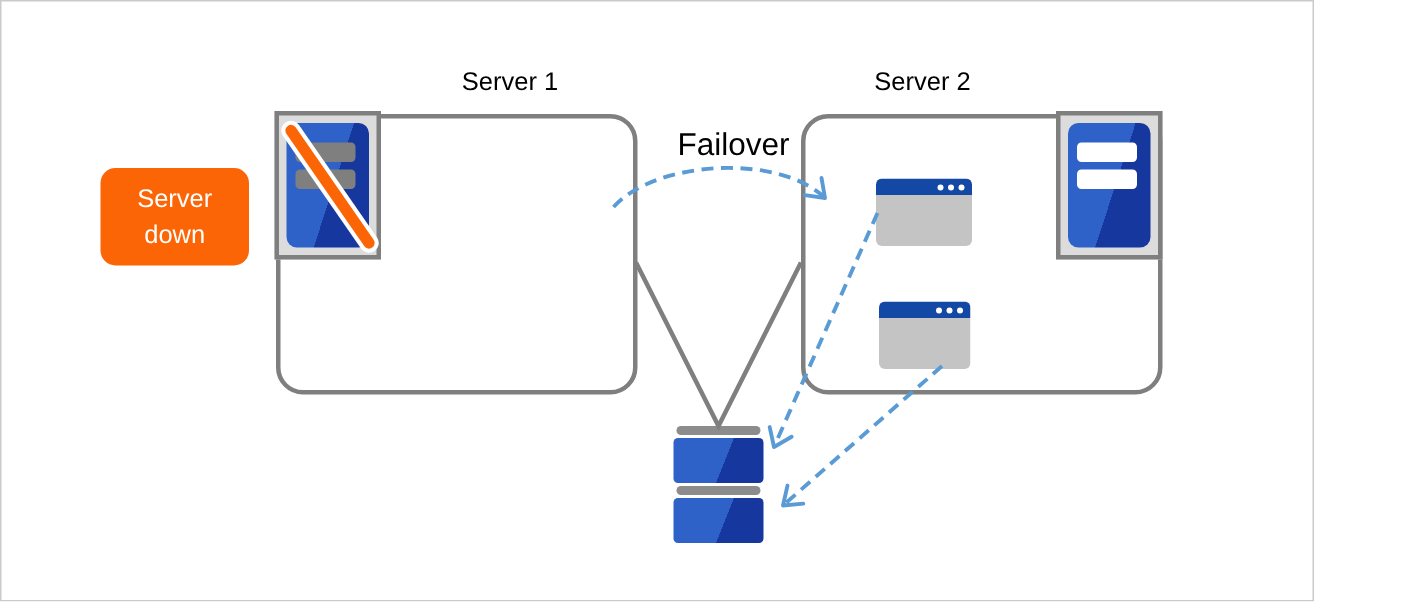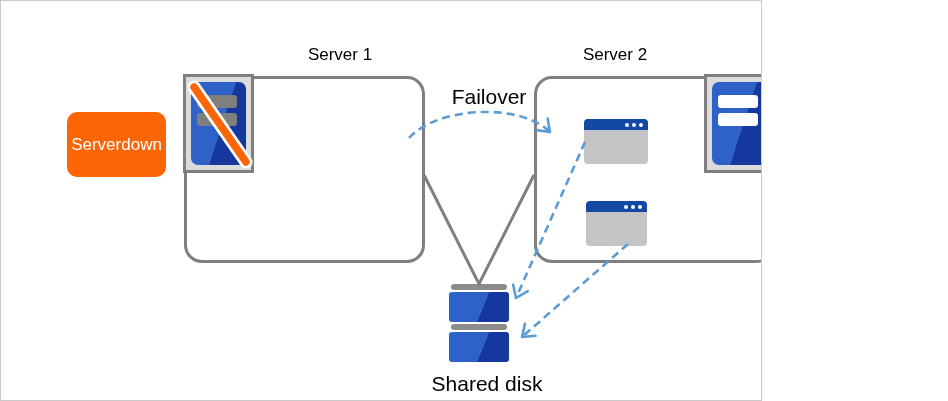--- a/index.html
+++ b/index.html
@@ -11,21 +11,21 @@
     --icon-frame-bg:#DCDCDC;
     --window-gray:#C4C4C4;
     --titlebar-blue:#1349A5;
     --disk-cap-gray:#8C8C8C;
     --canvas-border:#CACACA;
     --text-color:#000000;
   }
   *{margin:0;padding:0;box-sizing:border-box;}
   body{font-family:"Liberation Sans",sans-serif;background:#ffffff;}
   .canvas{
-    position:relative;width:762px;height:401px;background:#ffffff;
+    position:relative;width:876px;height:401px;background:#ffffff;
     border:1px solid var(--canvas-border);overflow:hidden;
   }
   .server-box{
     position:absolute;background:#ffffff;border:3px solid var(--line-gray);
     border-radius:18px;width:241px;height:187px;top:75px;
   }
   .box-label{
     position:absolute;top:44px;font-size:17px;color:var(--text-color);
     text-align:center;white-space:nowrap;
   }
@@ -41,21 +41,21 @@
     position:relative;
   }
   .srv-bar{position:absolute;left:6px;width:40px;height:13px;border-radius:3px;}
   .srv-bar.b1{top:13px;}
   .srv-bar.b2{top:31px;}
   .srv-bar.up{background:#ffffff;}
   .srv-bar.down{background:var(--line-gray);}
   .badge{
     position:absolute;left:66px;top:111px;width:99px;height:65px;border-radius:10px;
     background:var(--orange);color:#ffffff;font-size:17px;line-height:24px;
-    display:flex;flex-direction:row;align-items:center;justify-content:center;
+    display:flex;flex-direction:column;align-items:center;justify-content:center;
     z-index:3;text-align:center;
   }
   .small-label{
     position:absolute;font-size:21px;color:var(--text-color);white-space:nowrap;z-index:4;
   }
   .appwin{position:absolute;z-index:3;border-radius:4px;overflow:hidden;}
   .appwin .bar{
     height:11px;background:var(--titlebar-blue);
     display:flex;align-items:center;justify-content:flex-end;gap:3px;padding-right:5px;
   }
@@ -116,21 +116,20 @@
     </div>
     <div class="bodyc" style="height:34px;"></div>
   </div>
 
   <div class="disk">
     <div class="disk-cap"></div>
     <div class="disk-body"></div>
     <div class="disk-cap"></div>
     <div class="disk-body"></div>
   </div>
-  <div class="small-label centered" style="left:486px;top:371px;">Shared disk</div>
 
   <svg class="overlay" width="948" height="401" viewBox="0 0 948 401">
     <defs>
       <marker id="openArrow" markerWidth="30" markerHeight="30" refX="0" refY="0" orient="auto" markerUnits="userSpaceOnUse" viewBox="-15 -15 30 30">
         <path d="M-11,-8 L0,0 L-11,8" fill="none" style="stroke:var(--arrow-blue)" stroke-width="2.6" stroke-linecap="round" stroke-linejoin="round"></path>
       </marker>
     </defs>
 
     <path d="M423,174 L478,283 L533,174" fill="none" style="stroke:var(--line-gray)" stroke-width="3"></path>
 

